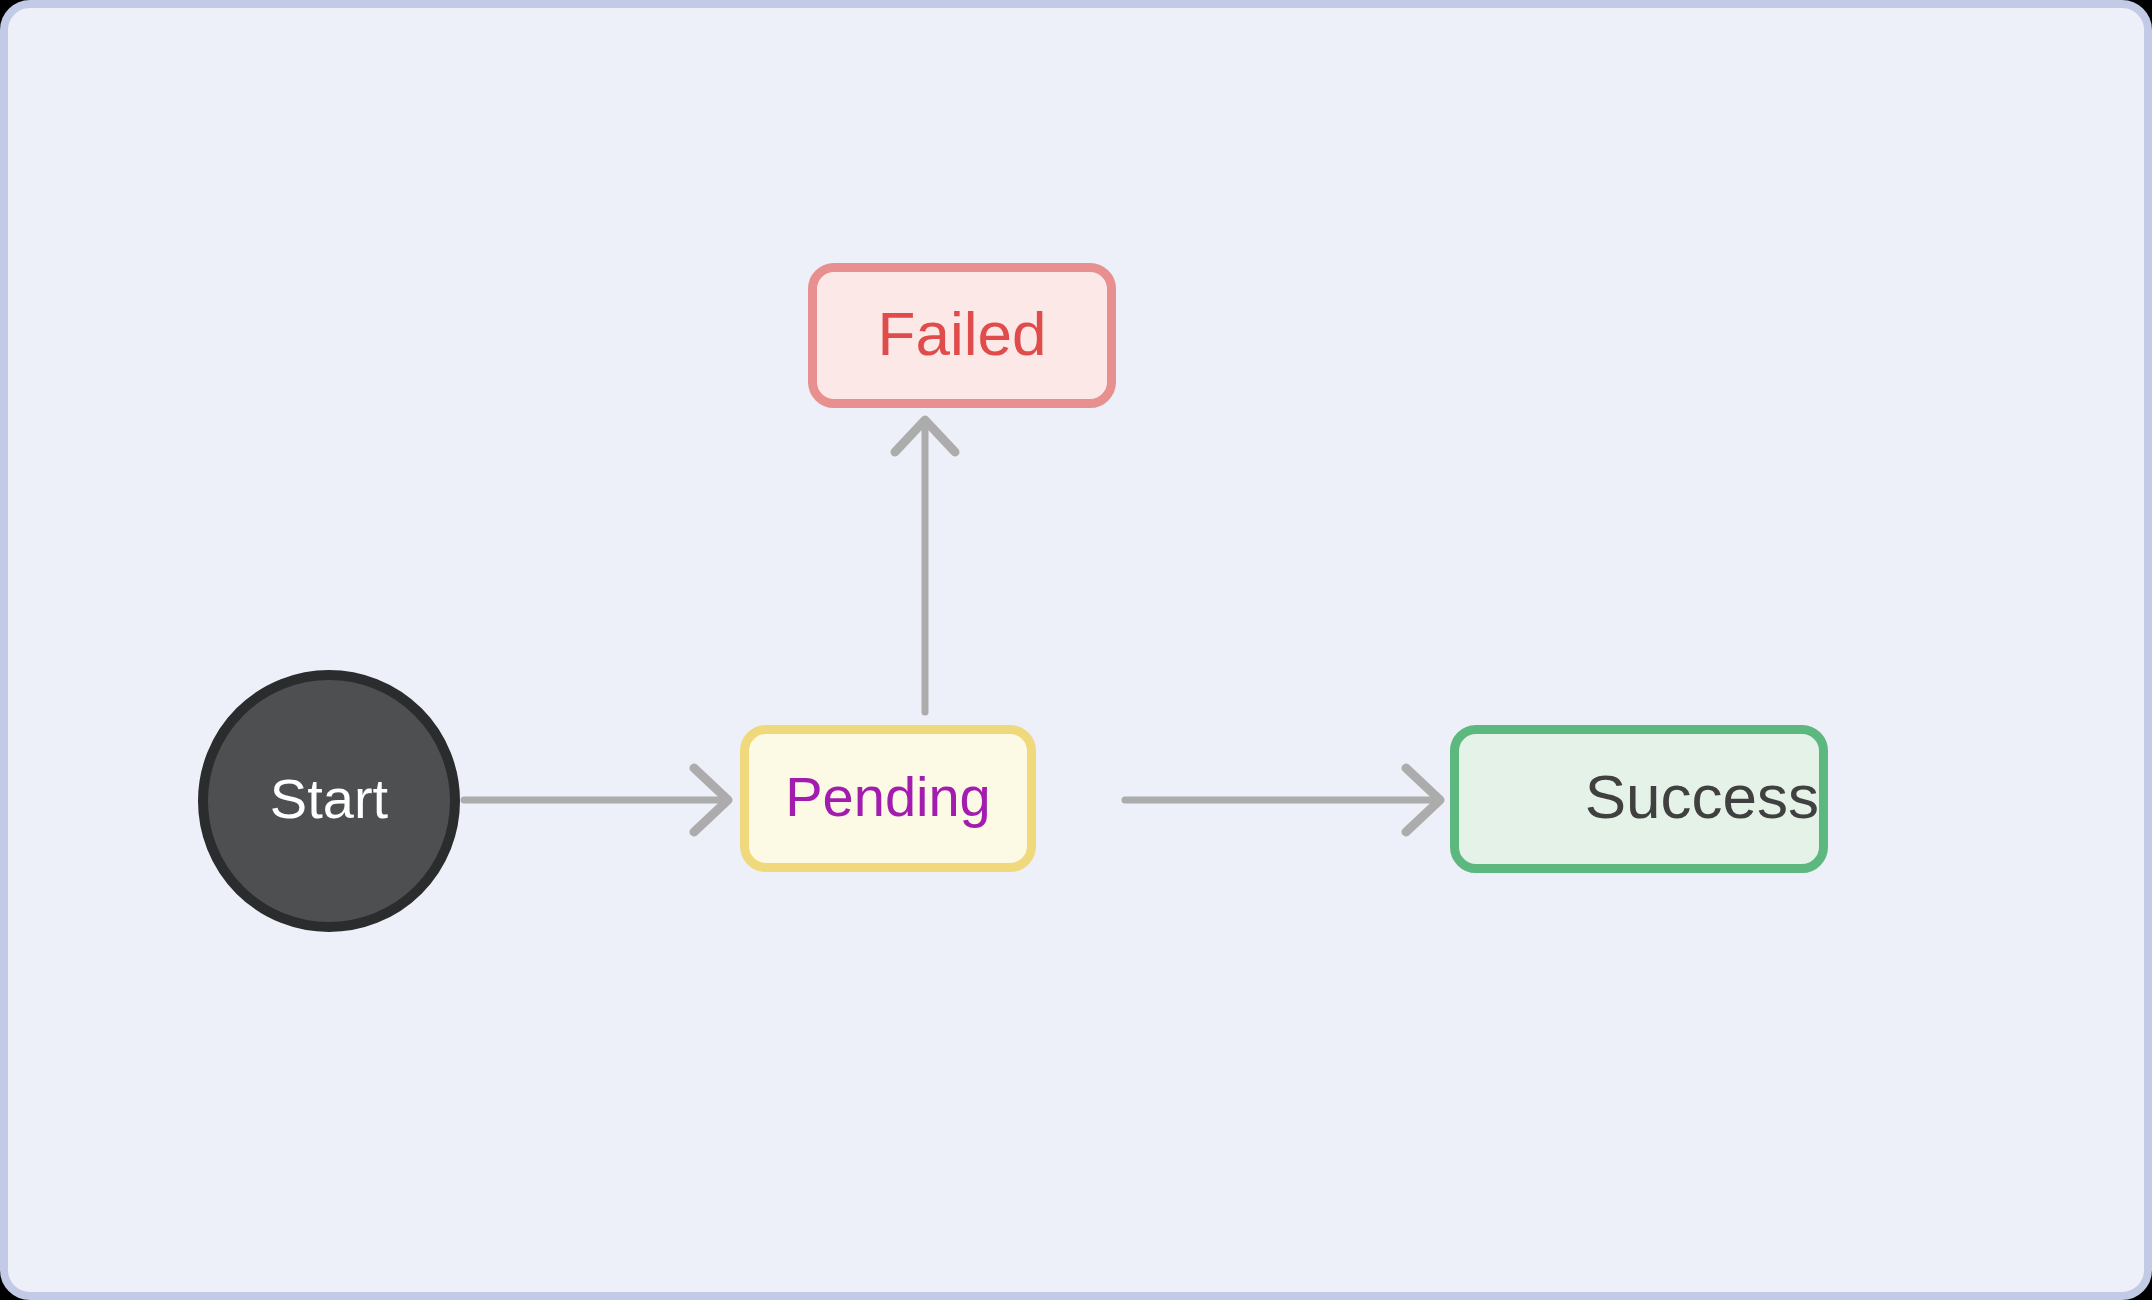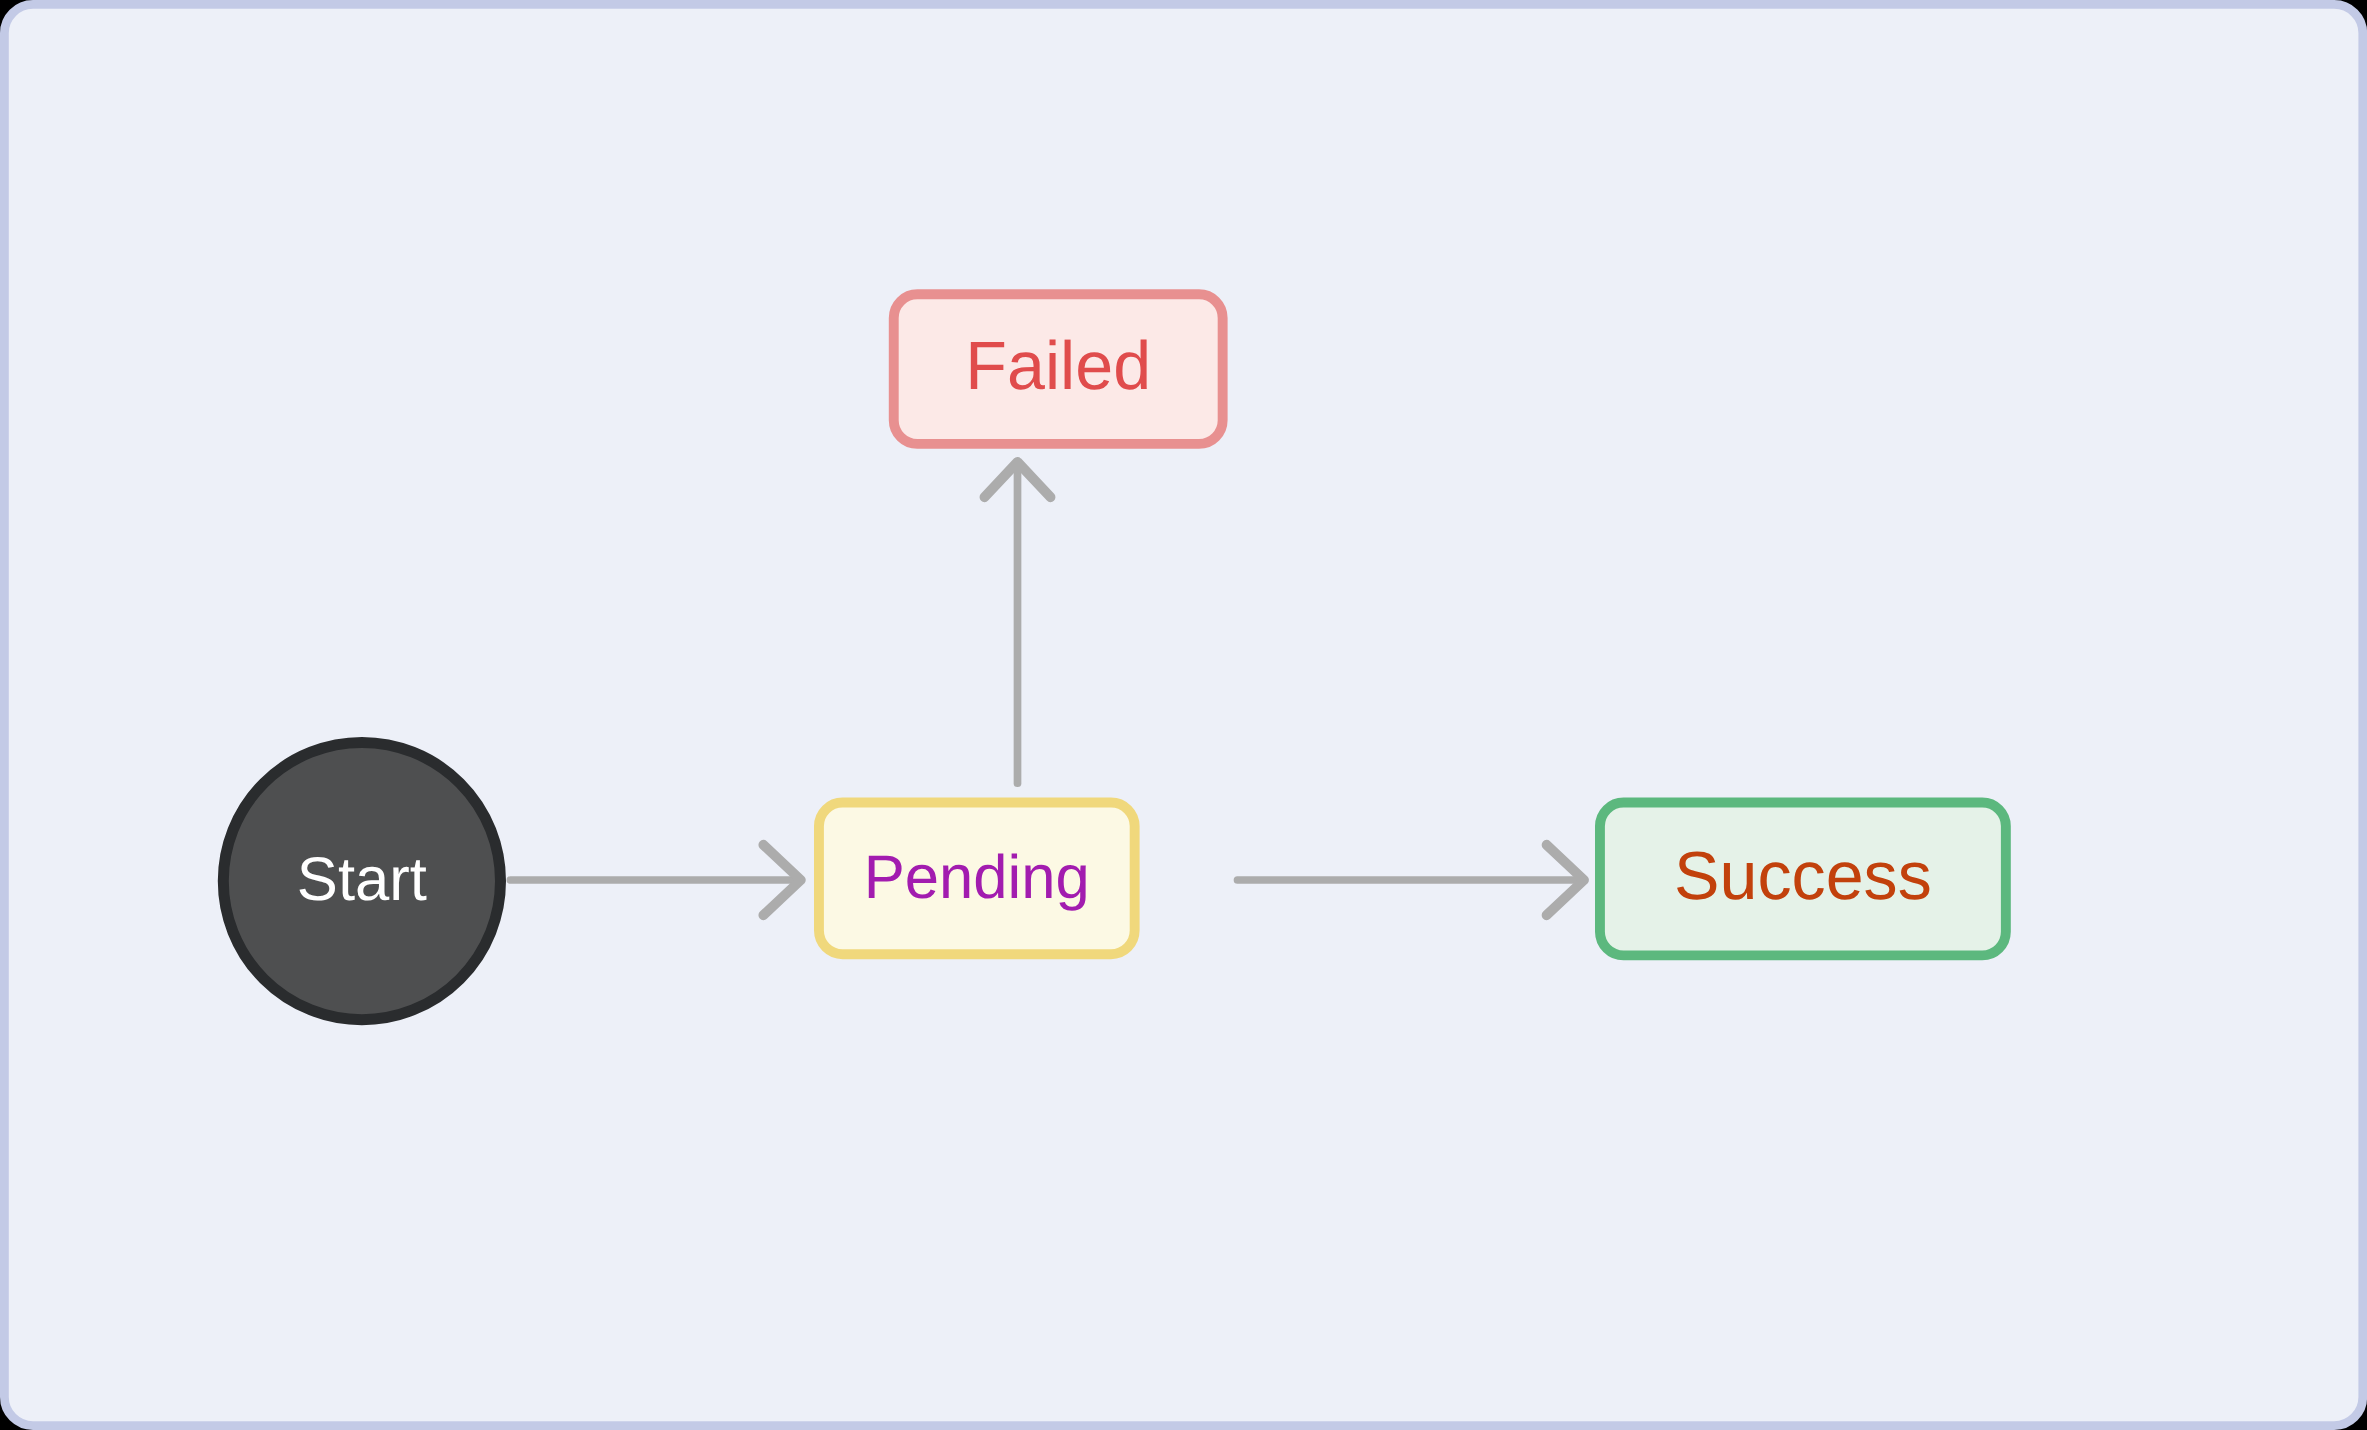--- a/index.html
+++ b/index.html
@@ -75,22 +75,23 @@
     margin-left: 36px;
   }
   .node-success {
     left: 1442px; 
     top: 717px;   
     width: 378px;
     height: 148px;
     border: 9px solid #5CB87E;
     background: #E5F2E8;
     border-radius: 26px;
-    color: #c2410c;
+    color: #404040;
     font-size: 62px;
+    justify-content: flex-end;
   }
 </style>
 </head>
 <body>
 
 <div class="canvas">
 
   <svg class="edges-layer" width="2152" height="1300" viewBox="8 8 2152 1300" aria-hidden="true">
     <g stroke="#ACACAC" fill="none" stroke-linecap="round" stroke-linejoin="round">
       <g>

